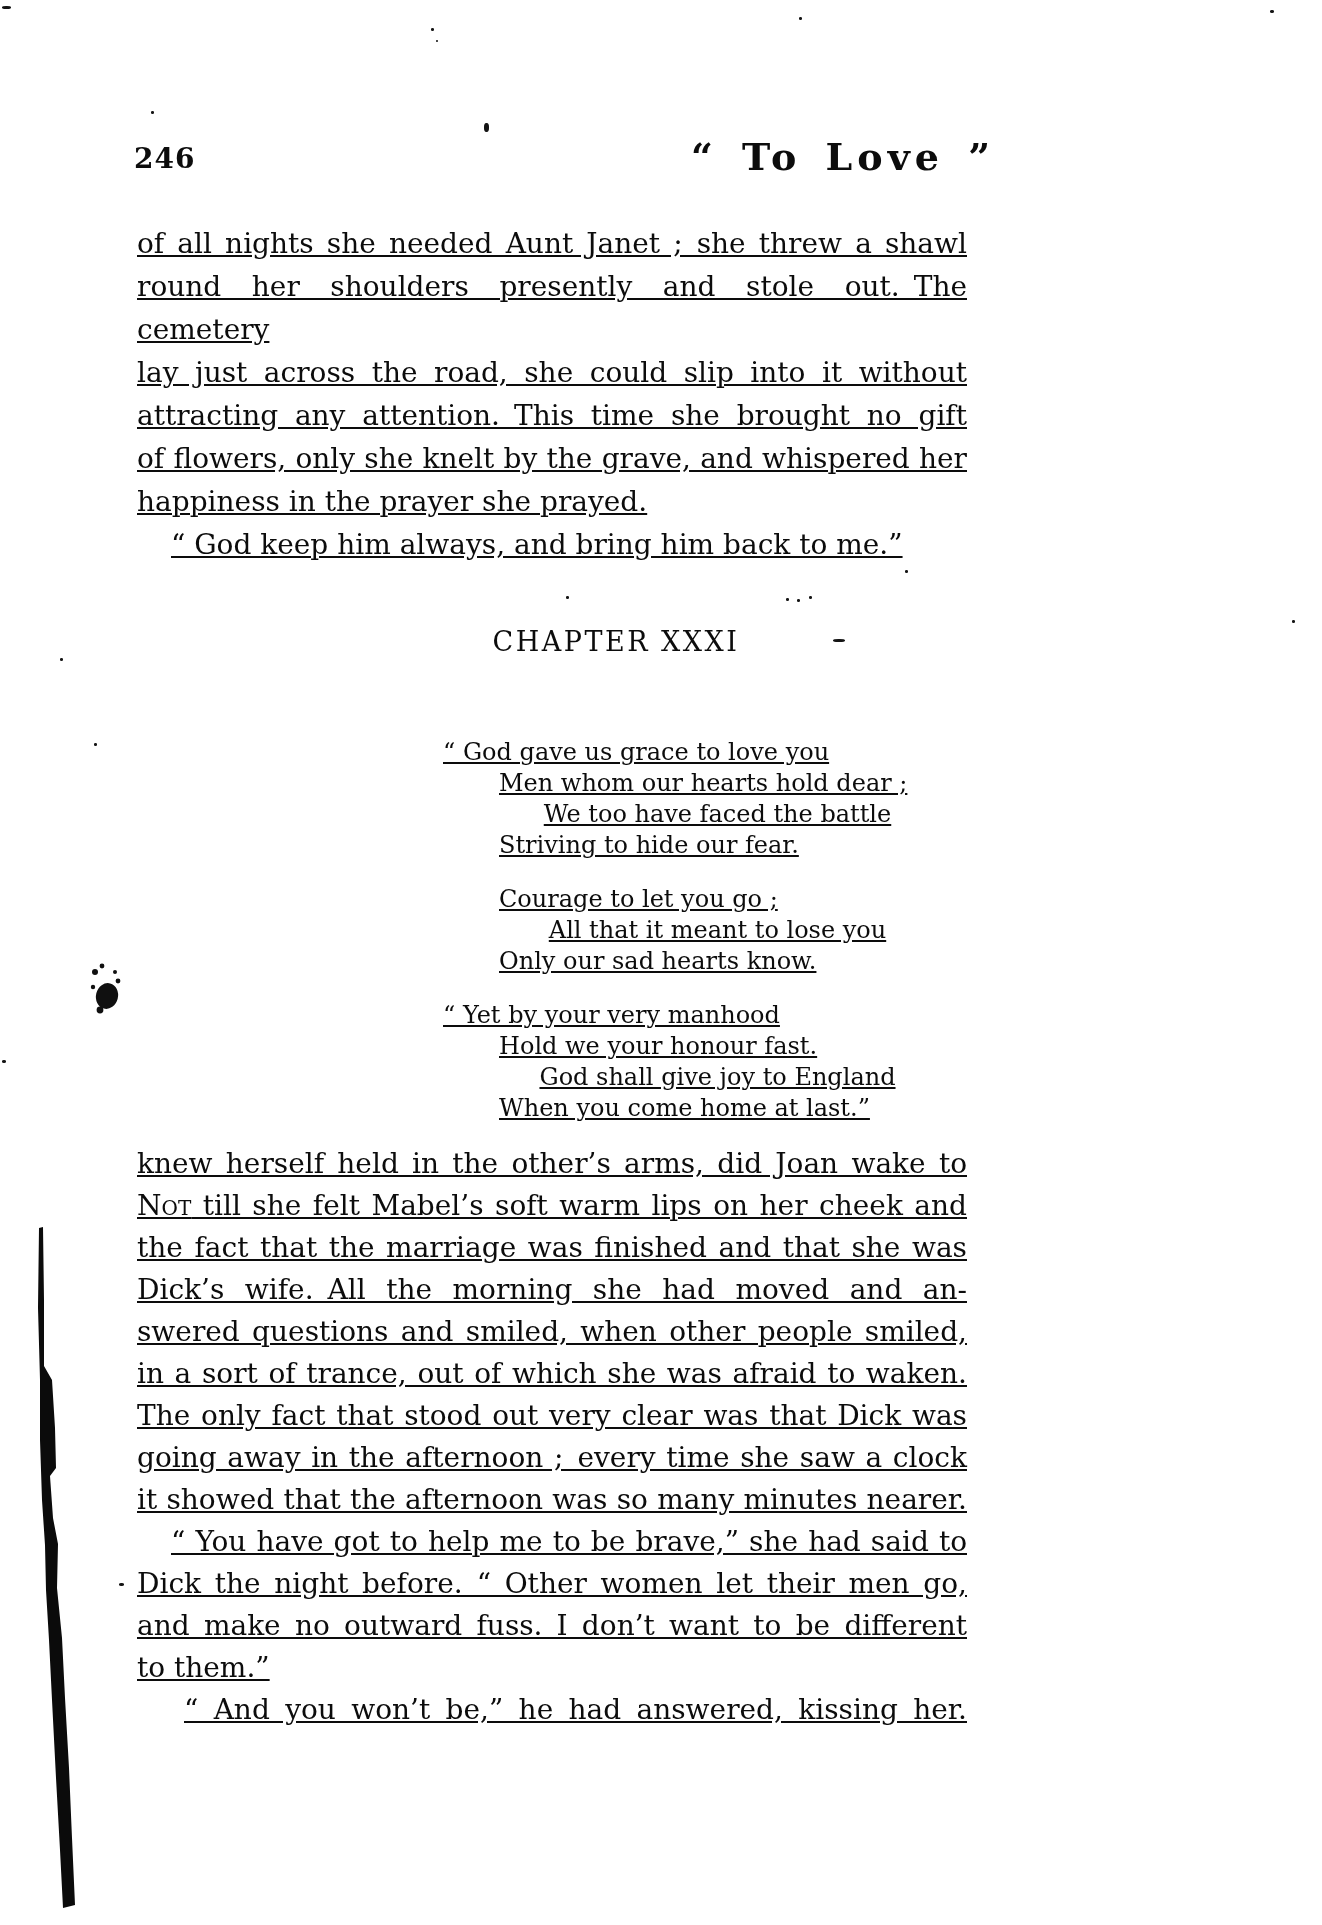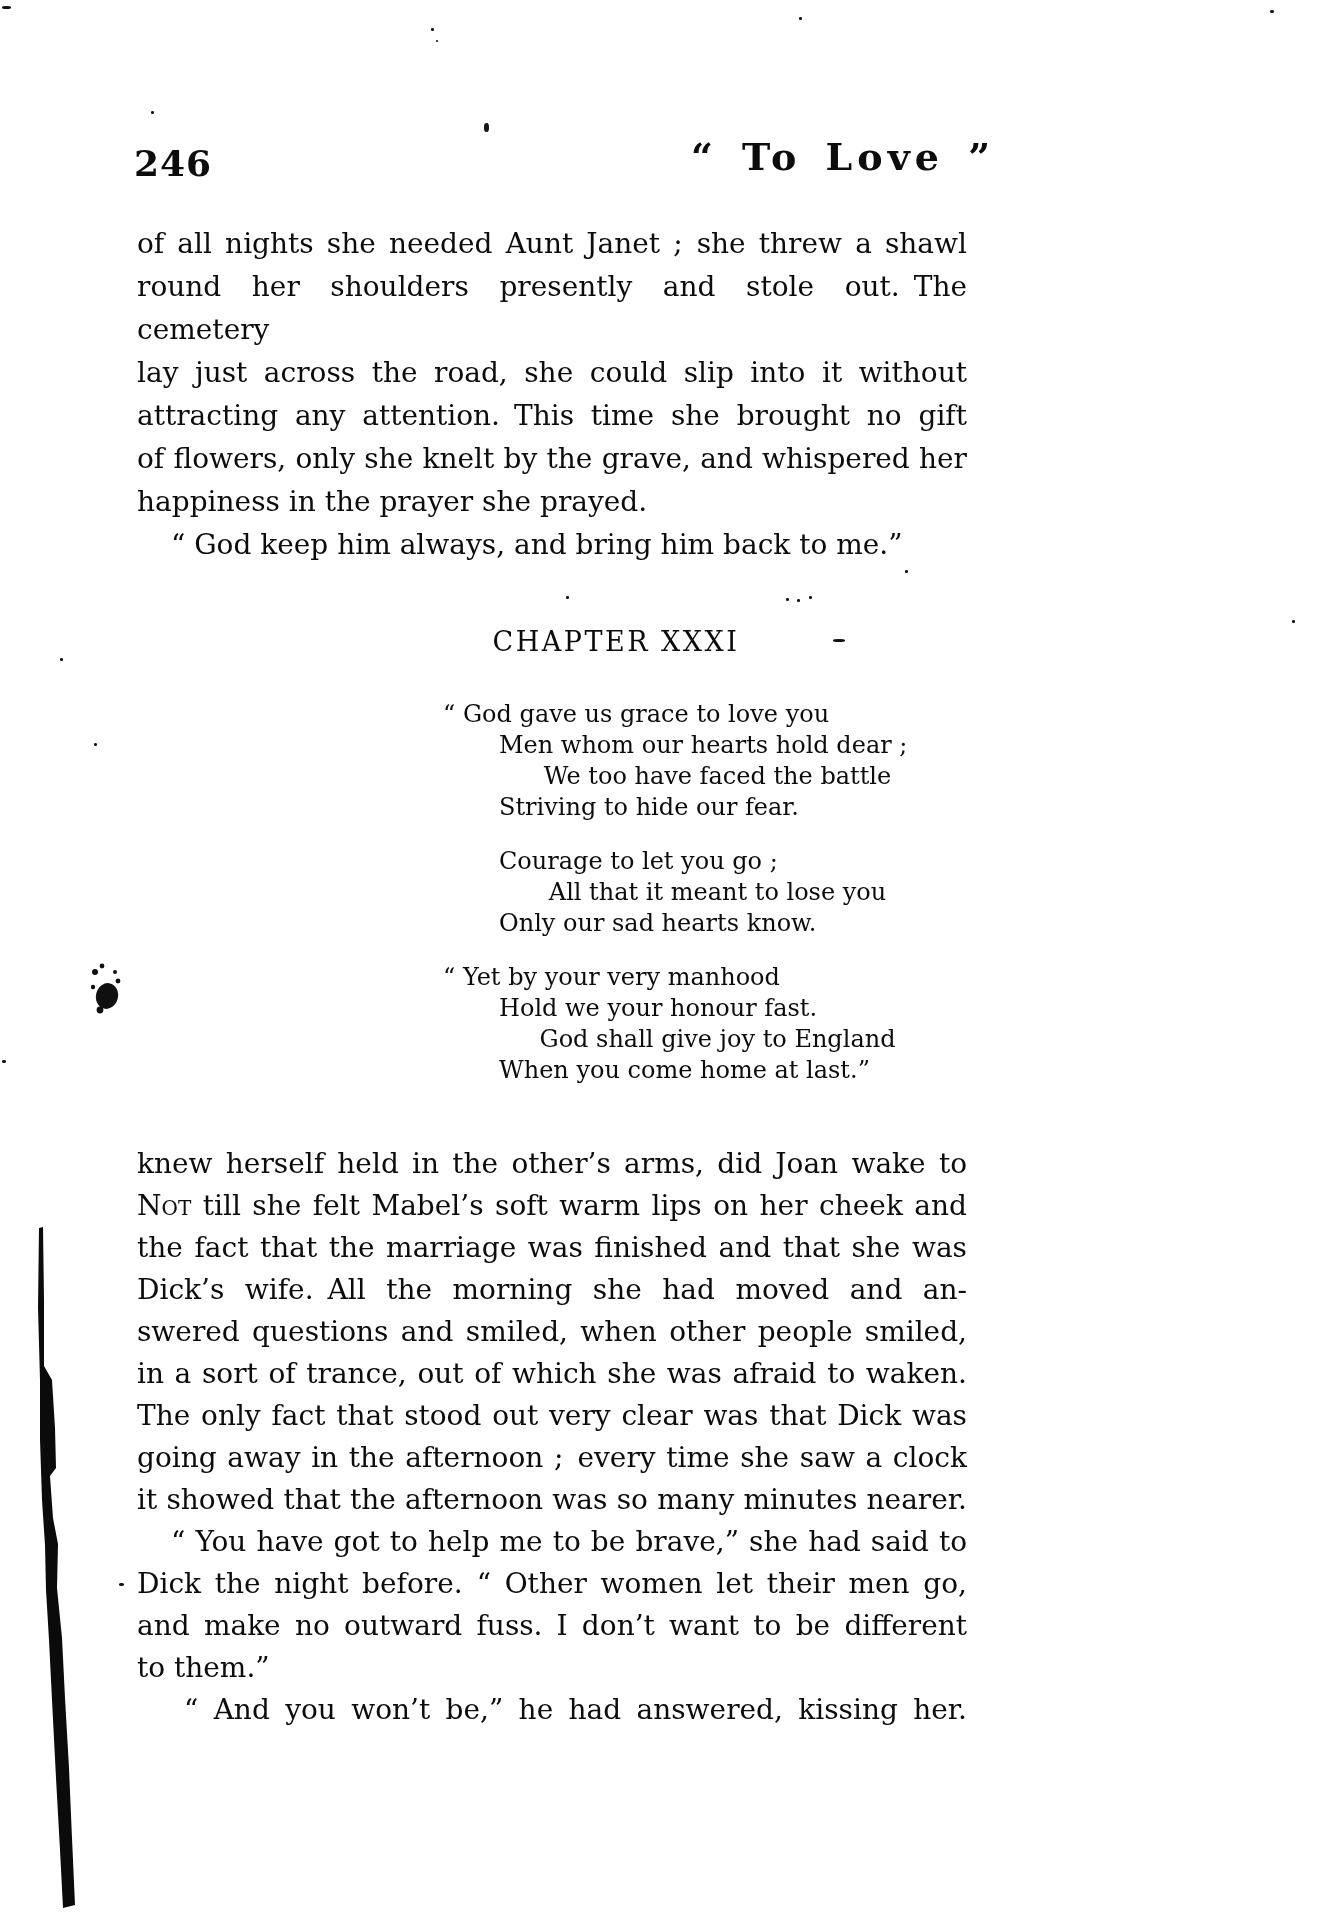--- a/index.html
+++ b/index.html
@@ -10,47 +10,47 @@
     color:#0c0c0c;
     position:relative;
     overflow:hidden;
   }
   .col { position:absolute; left:137px; width:830px; }
 
   
   #page-header { top:134px; height:64px; }
   .page-number {
     position:absolute; left:-3px; top:8px;
-    font-size:36px; font-weight:bold; letter-spacing:1px;
+    font-size:28px; font-weight:bold; letter-spacing:1px;
   }
   .running-title {
     text-align:right; transform:translateX(28px);
     font-size:38px; font-weight:bold;
     letter-spacing:5px; word-spacing:6px;
   }
 
   
   .bodytext { font-size:28px; line-height:43px; }
   #intro-block { top:222px; }
   #main-block  { top:1143px; line-height:42px; }
-  .line { text-align:left; white-space:nowrap; }
+  .line { text-align:left; white-space:nowrap;text-decoration:underline; }
   .just { text-align:justify; text-align-last:justify; white-space:normal; }
   .bodytext .ind1 { padding-left:34px; }
   .bodytext .ind2 { padding-left:47px; }
   .sc { font-variant:small-caps; }
 
   
   #chapter-heading-wrap { top:626px; }
   .chapter-heading {
     position:relative; left:64px; text-align:center;
     font-size:27px; letter-spacing:2.5px;
   }
 
   
-  #poem-block { top:699px; }
+  #poem-block { top:737px; }
   .poem { margin-left:306px; font-size:24px; line-height:31px; }
   .stanza { margin-bottom:23px; }
   .poem .ind1 { padding-left:25px;text-align:center; }
   .poem .ind2 { padding-left:56px; }
 
   
   .speck { position:absolute; background:#141414; border-radius:45%; }
   #artifact-svg { position:absolute; left:0; top:0; pointer-events:none; }
 </style>
 </head>

